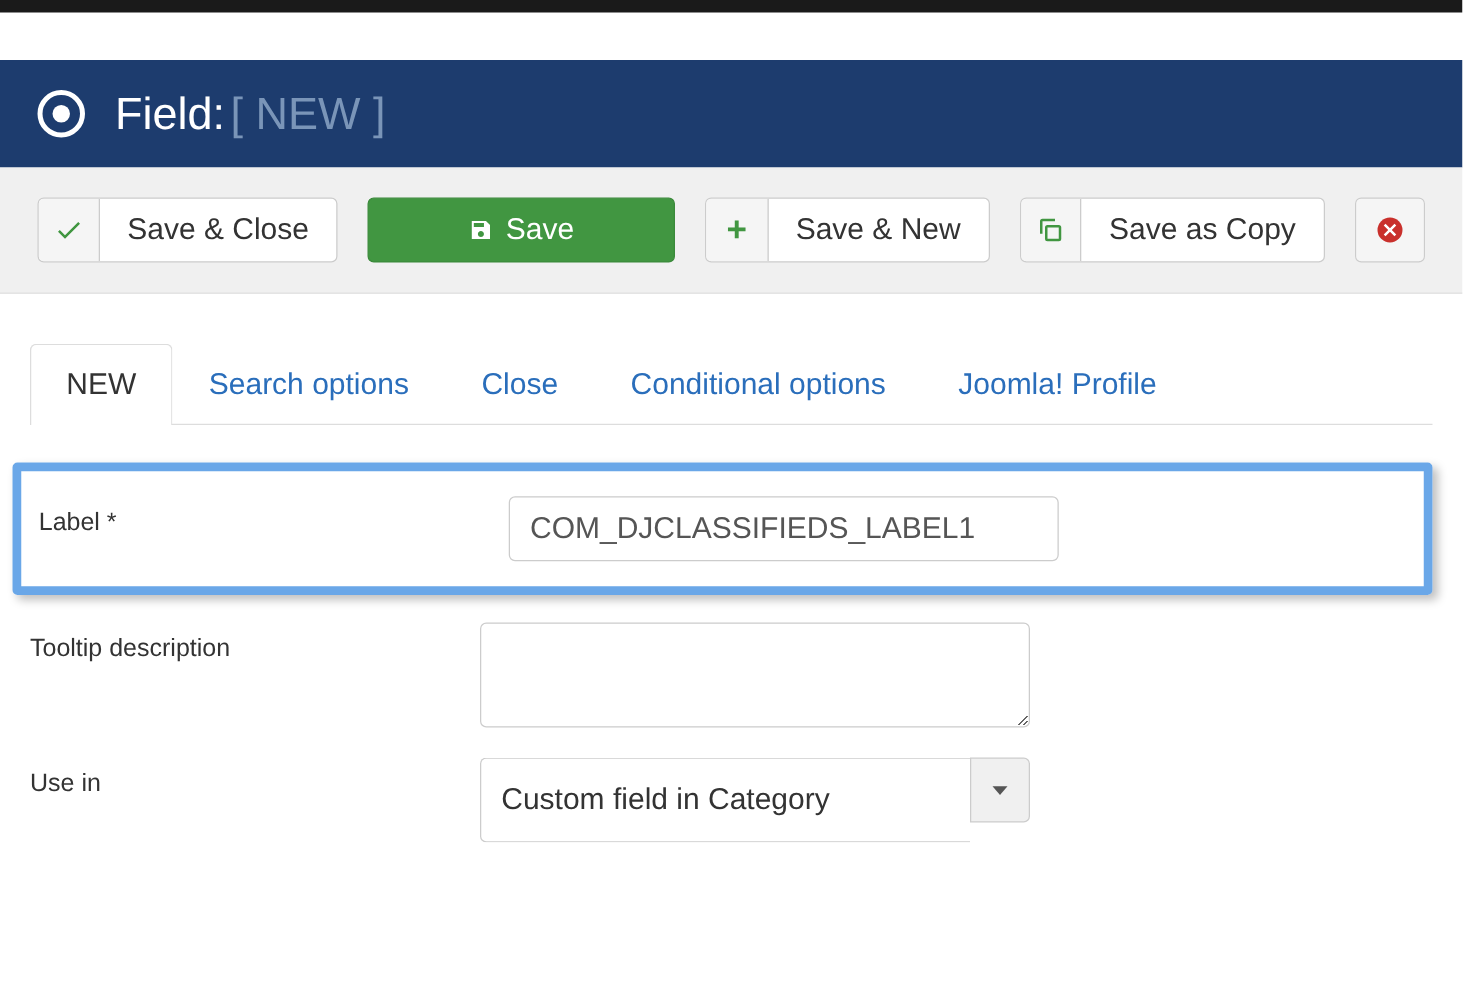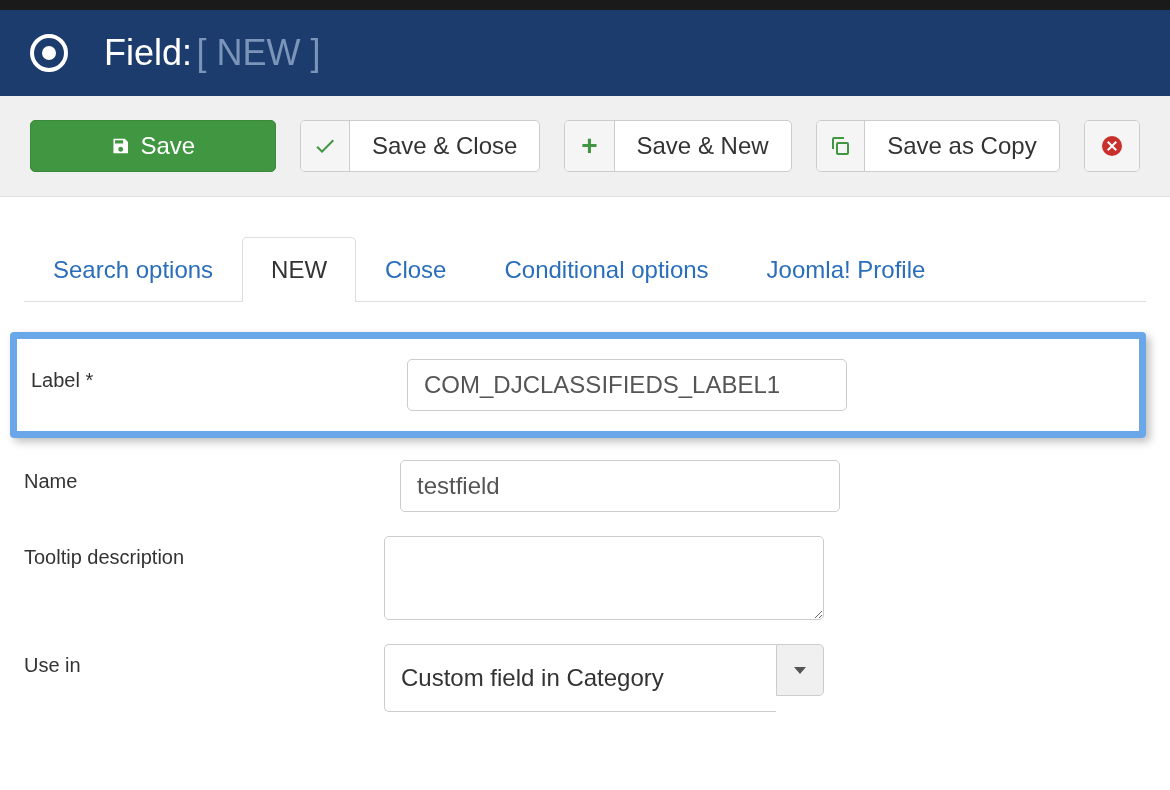--- a/index.html
+++ b/index.html
@@ -16,21 +16,22 @@
     .topbar {
       background: #1a1a1a;
       height: 10px;
       width: 100%;
     }
     .header {
       background: #1d3c6e;
       padding: 22px 30px;
       display: flex;
       align-items: center;
-      gap: 36px;
+      gap: 24px;
+      margin-top: 38px;
     }
     .header-icon {
       width: 38px;
       height: 38px;
       border: 4px solid #fff;
       border-radius: 50%;
       display: flex;
       align-items: center;
       justify-content: center;
     }
@@ -232,34 +233,34 @@
 
 <div class="header">
   <div class="header-icon"></div>
   <div>
     <span class="header-title">Field:</span>
     <span class="header-subtitle">[ NEW ]</span>
   </div>
 </div>
 
 <div class="toolbar">
-  <button class="btn btn-primary">
-    <svg class="icon-save" viewBox="0 0 24 24">
-        <path d="M21 3H3v18h18V7l-4-4zM12 19c-1.66 0-3-1.34-3-3s1.34-3 3-3 3 1.34 3 3-1.34 3-3 3zm3-10H5V5h10v4z"></path>
-      </svg>
-    <span>Save</span>
-  </button>
-
   <button class="btn">
     <span class="btn-icon-part">
       <svg class="icon-check" viewBox="0 0 24 24">
           <path d="M9 16.17L4.83 12l-1.42 1.41L9 19 21 7l-1.41-1.41z"></path>
         </svg>
     </span>
     <span class="btn-text-part">Save &amp; Close</span>
+  </button>
+
+  <button class="btn btn-primary">
+    <svg class="icon-save" viewBox="0 0 24 24">
+        <path d="M21 3H3v18h18V7l-4-4zM12 19c-1.66 0-3-1.34-3-3s1.34-3 3-3 3 1.34 3 3-1.34 3-3 3zm3-10H5V5h10v4z"></path>
+      </svg>
+    <span>Save</span>
   </button>
 
   <button class="btn">
     <span class="btn-icon-part">
       <span class="icon-plus">+</span>
     </span>
     <span class="btn-text-part">Save &amp; New</span>
   </button>
 
   <button class="btn">
@@ -277,38 +278,34 @@
       <svg class="icon-cancel" viewBox="0 0 24 24">
           <circle cx="12" cy="12" r="10"></circle>
           <path fill="#fff" d="M15.59 7L12 10.59 8.41 7 7 8.41 10.59 12 7 15.59 8.41 17 12 13.41 15.59 17 17 15.59 13.41 12 17 8.41z"></path>
         </svg>
     </span>
   </button>
 </div>
 
 <div class="content">
   <div class="tabs">
+    <div class="tab active">NEW</div>
     <div class="tab">Search options</div>
-    <div class="tab active">NEW</div>
     <div class="tab">Close</div>
     <div class="tab">Conditional options</div>
     <div class="tab">Joomla! Profile</div>
   </div>
 
   <div class="form-area">
 
     <div class="form-row highlighted">
       <div class="form-label">Label *</div>
       <input class="form-input" type="text" value="COM_DJCLASSIFIEDS_LABEL1" style="">
     </div>
 
-    <div class="form-row">
-      <div class="form-label">Name</div>
-      <input class="form-input" type="text" value="testfield" style="">
-    </div>
 
     <div class="form-row">
       <div class="form-label">Tooltip description</div>
       <textarea class="form-textarea" style=""></textarea>
     </div>
 
     <div class="form-row">
       <div class="form-label">Use in</div>
       <div class="select-wrap">
         <div class="select-main">Custom field in Category</div>

